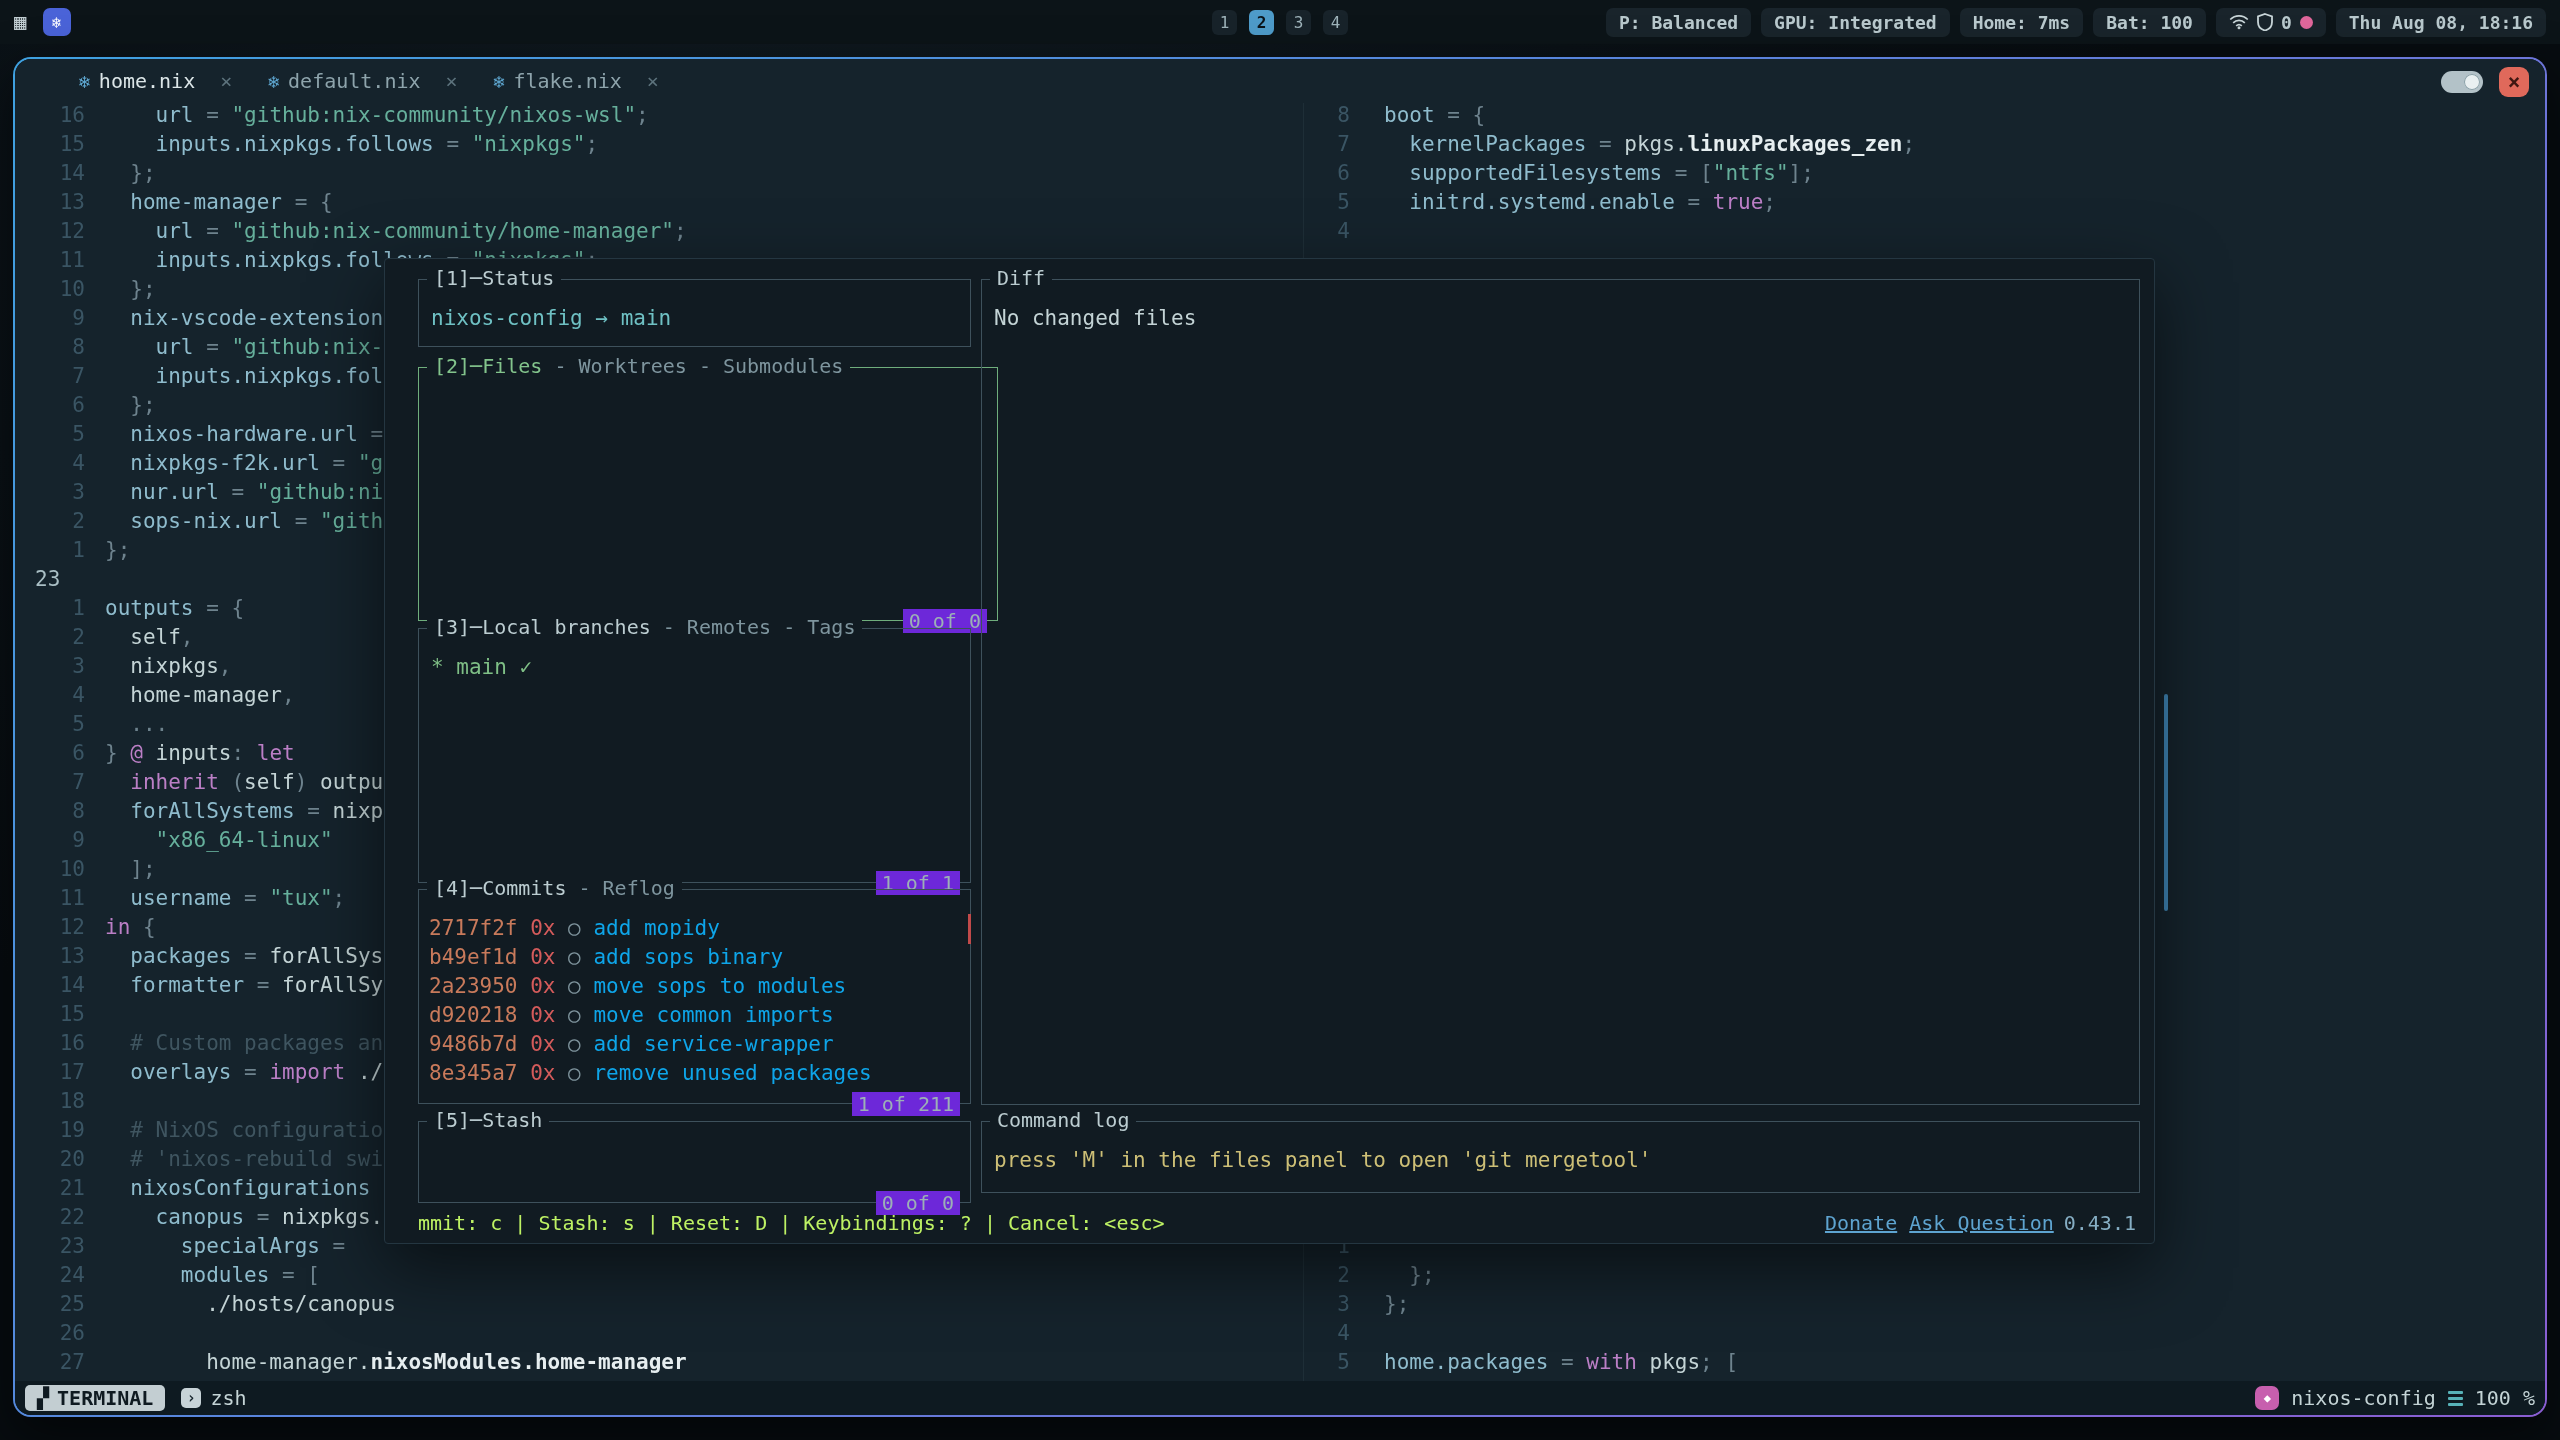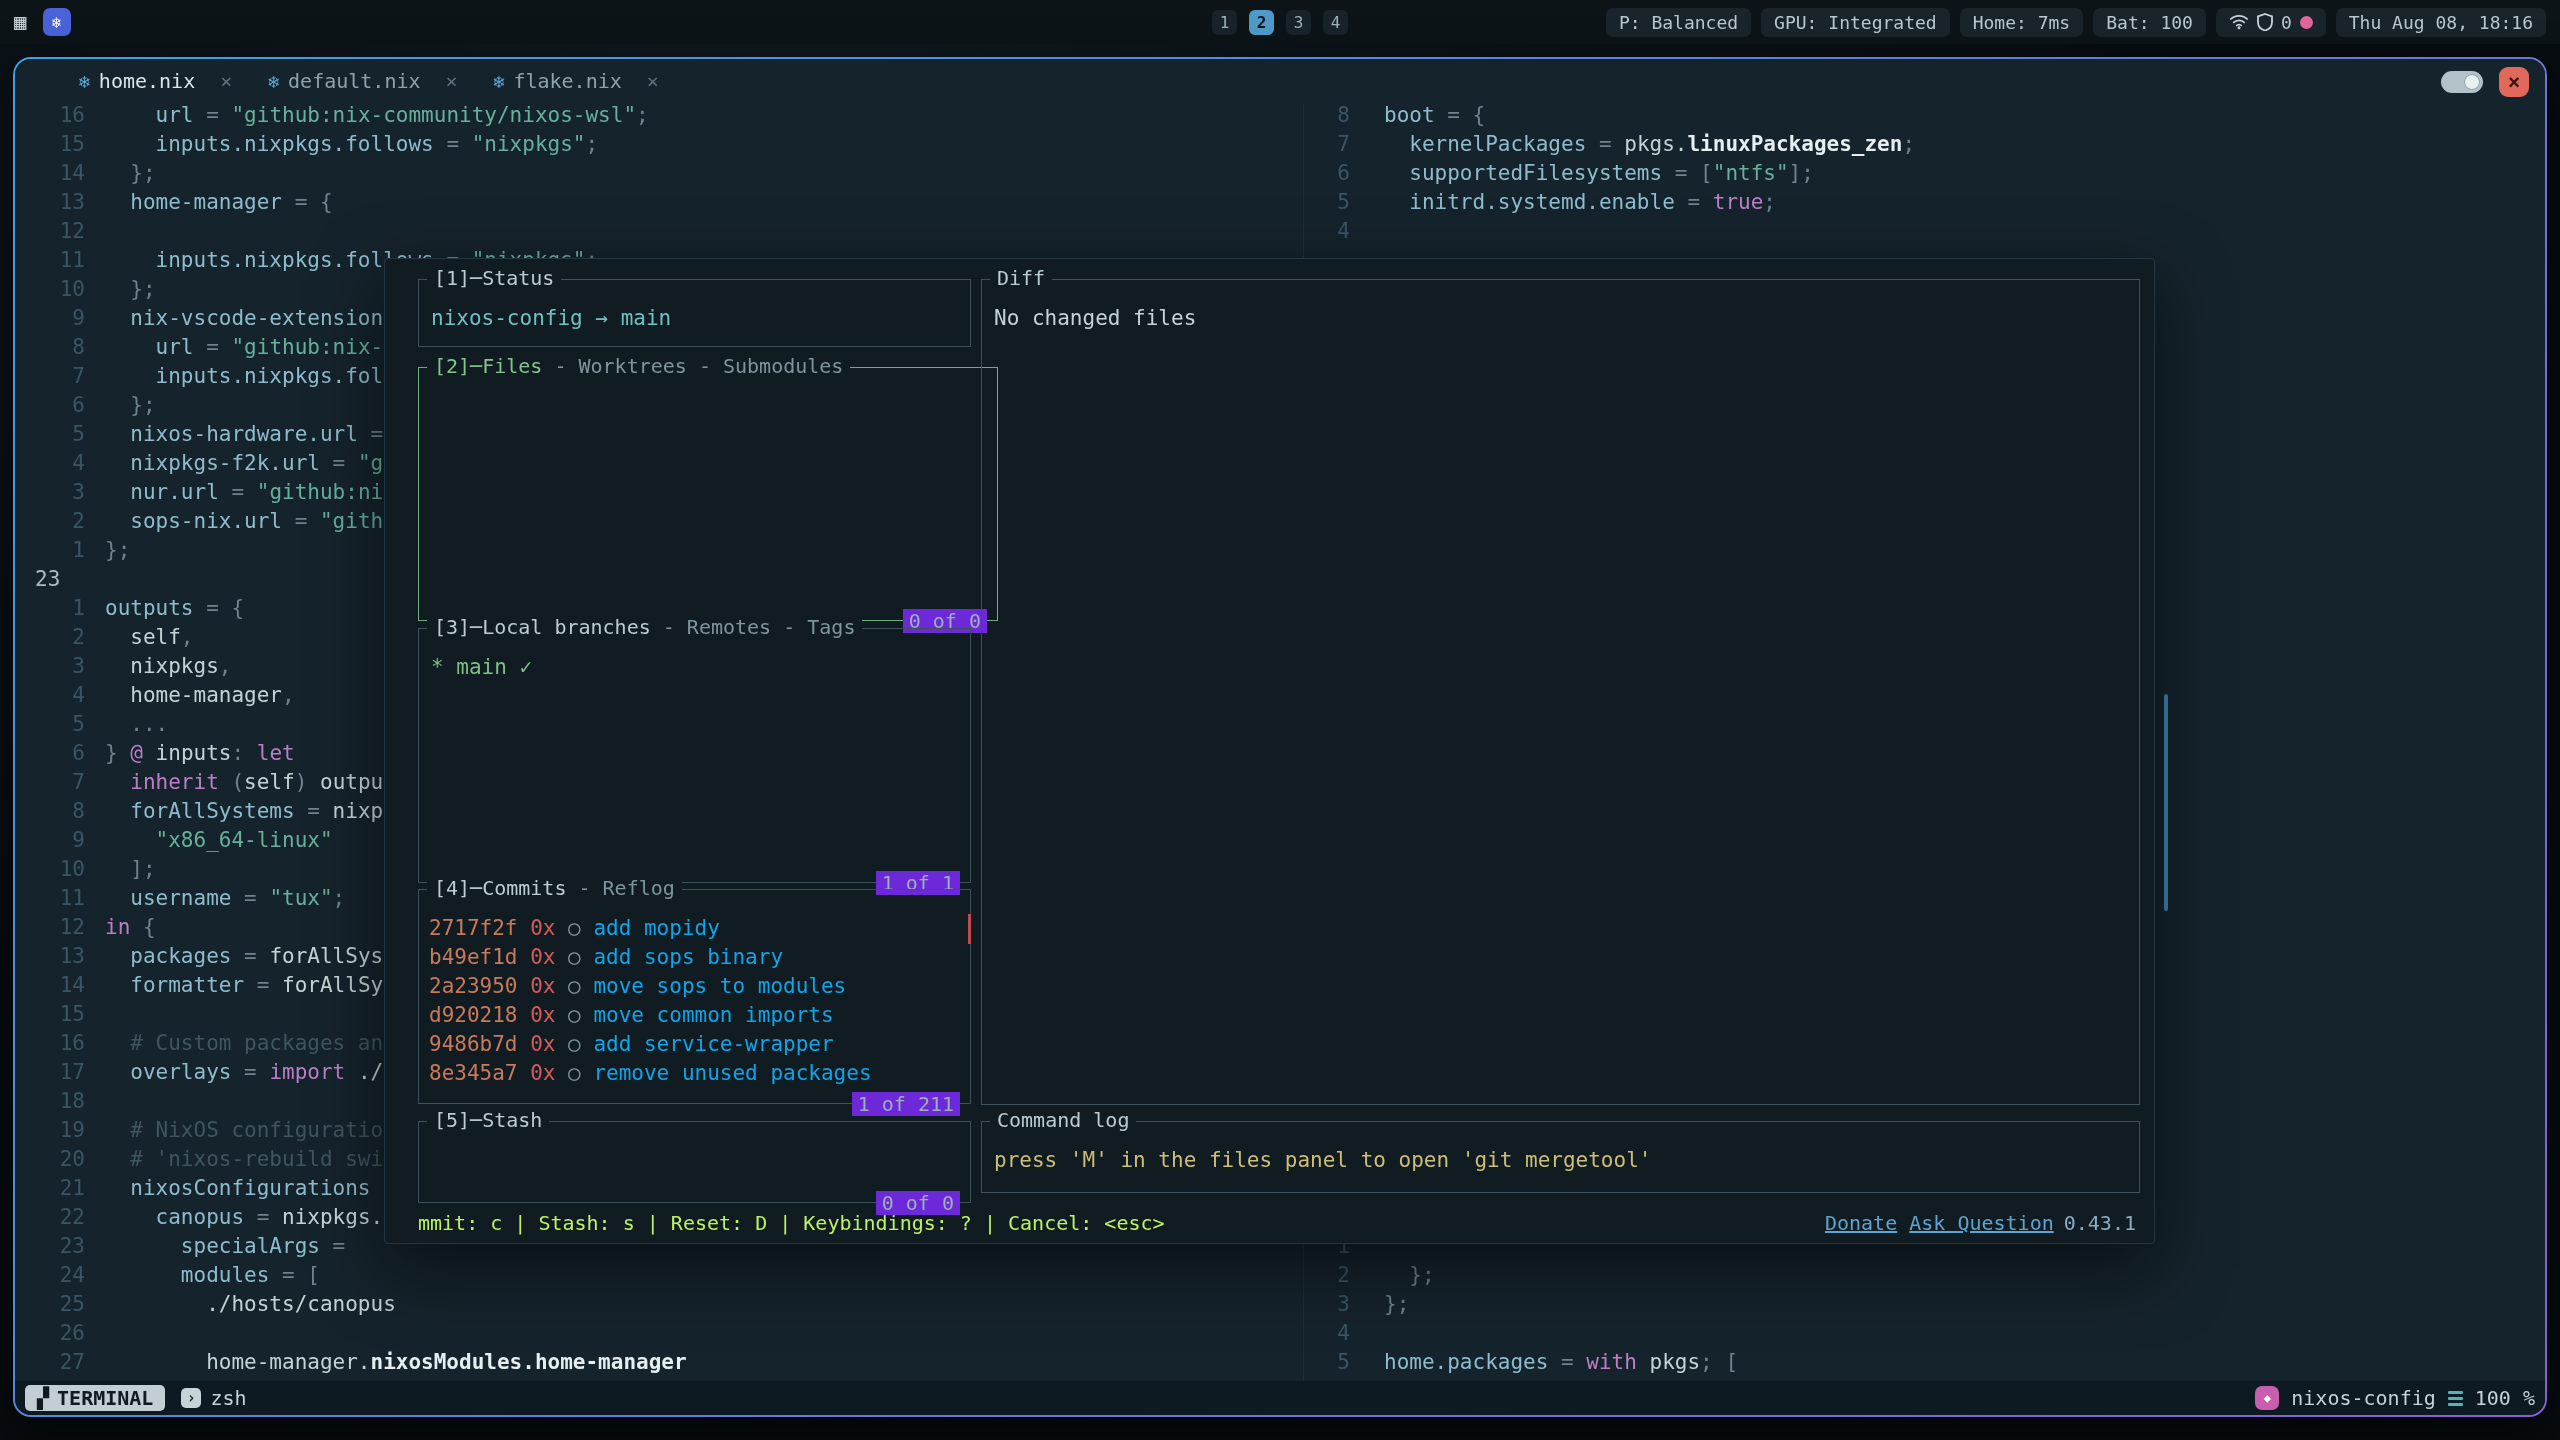--- a/index.html
+++ b/index.html
@@ -10,21 +10,21 @@
   
   .topbar{position:absolute;left:0;top:0;width:2560px;height:44px;background:#0c1418;
     display:flex;align-items:center;padding:0 14px;color:#c2ced2;font-size:18px;}
   .tb-left{display:flex;align-items:center;gap:16px;}
   .appsbtn{font-size:21px;color:#c2ced2;cursor:default;}
   .nixbtn{width:28px;height:28px;border-radius:7px;background:#4a63d8;display:flex;align-items:center;justify-content:center;color:#fff;font-size:16px;}
   .tb-ws{position:absolute;left:50%;transform:translateX(-50%);display:flex;gap:12px;}
   .ws{width:25px;height:25px;border-radius:6px;background:#18232a;color:#9fb4bb;font-size:16px;display:flex;align-items:center;justify-content:center;}
   .ws.active{background:#4e9bc9;color:#0b141a;font-weight:bold;}
   .tb-right{margin-left:auto;display:flex;align-items:center;gap:10px;}
-  .seg{background:#19242b;border-radius:7px;padding:4px 13px;font-size:18px;color:#b9c9cd;white-space:pre;display:flex;align-items:center;gap:8px;}
+  .seg{background:#19242b;border-radius:7px;padding:4px 13px;font-size:18px;color:#b9c9cd;white-space:pre;display:flex;align-items:center;gap:8px;font-weight:bold;}
   .traydot{width:13px;height:13px;border-radius:50%;background:#e0679b;}
 
   
   .win-border{position:absolute;left:13px;top:57px;width:2534px;height:1360px;border-radius:18px;padding:2px;
     background:linear-gradient(135deg,#3fa1e0 0%,#5b82dc 45%,#8a5ed2 100%);
     box-shadow:0 18px 50px rgba(0,0,0,.55);}
   .win{position:relative;width:100%;height:100%;border-radius:16px;background:#15232c;overflow:hidden;}
 
   
   .tabbar{position:absolute;left:0;right:0;top:0;height:44px;background:#15232c;display:flex;align-items:center;
@@ -165,21 +165,21 @@
         </span>
     </div>
 
     <div class="editor">
       <div class="pane pane-left">
         <div>
             <div class="crow"><span class="ln">16</span><span class="ct"><span class="sf">    </span><span class="sa">url</span><span class="sp"> = </span><span class="ss">"github:nix-community/nixos-wsl"</span><span class="sp">;</span></span></div>
             <div class="crow"><span class="ln">15</span><span class="ct"><span class="sf">    </span><span class="sa">inputs.nixpkgs.follows</span><span class="sp"> = </span><span class="ss">"nixpkgs"</span><span class="sp">;</span></span></div>
             <div class="crow"><span class="ln">14</span><span class="ct"><span class="sp">  };</span></span></div>
             <div class="crow"><span class="ln">13</span><span class="ct"><span class="sf">  </span><span class="sa">home-manager</span><span class="sp"> = {</span></span></div>
-            <div class="crow"><span class="ln">12</span></div>
+            <div class="crow"><span class="ln">12</span><span class="ct"><span class="sf">    </span><span class="sa">url</span><span class="sp"> = </span><span class="ss">"github:nix-community/home-manager"</span><span class="sp">;</span></span></div>
             <div class="crow"><span class="ln">11</span><span class="ct"><span class="sf">    </span><span class="sa">inputs.nixpkgs.follows</span><span class="sp"> = </span><span class="ss">"nixpkgs"</span><span class="sp">;</span></span></div>
             <div class="crow"><span class="ln">10</span><span class="ct"><span class="sp">  };</span></span></div>
             <div class="crow"><span class="ln">9</span><span class="ct"><span class="sf">  </span><span class="sa">nix-vscode-extensions</span><span class="sp"> = {</span></span></div>
             <div class="crow"><span class="ln">8</span><span class="ct"><span class="sf">    </span><span class="sa">url</span><span class="sp"> = </span><span class="ss">"github:nix-community/nix-vscode-extensions"</span><span class="sp">;</span></span></div>
             <div class="crow"><span class="ln">7</span><span class="ct"><span class="sf">    </span><span class="sa">inputs.nixpkgs.follows</span><span class="sp"> = </span><span class="ss">"nixpkgs"</span><span class="sp">;</span></span></div>
             <div class="crow"><span class="ln">6</span><span class="ct"><span class="sp">  };</span></span></div>
             <div class="crow"><span class="ln">5</span><span class="ct"><span class="sf">  </span><span class="sa">nixos-hardware.url</span><span class="sp"> = </span><span class="ss">"github:NixOS/nixos-hardware"</span><span class="sp">;</span></span></div>
             <div class="crow"><span class="ln">4</span><span class="ct"><span class="sf">  </span><span class="sa">nixpkgs-f2k.url</span><span class="sp"> = </span><span class="ss">"github:moni-dz/nixpkgs-f2k"</span><span class="sp">;</span></span></div>
             <div class="crow"><span class="ln">3</span><span class="ct"><span class="sf">  </span><span class="sa">nur.url</span><span class="sp"> = </span><span class="ss">"github:nix-community/NUR"</span><span class="sp">;</span></span></div>
             <div class="crow"><span class="ln">2</span><span class="ct"><span class="sf">  </span><span class="sa">sops-nix.url</span><span class="sp"> = </span><span class="ss">"github:Mic92/sops-nix"</span><span class="sp">;</span></span></div>

